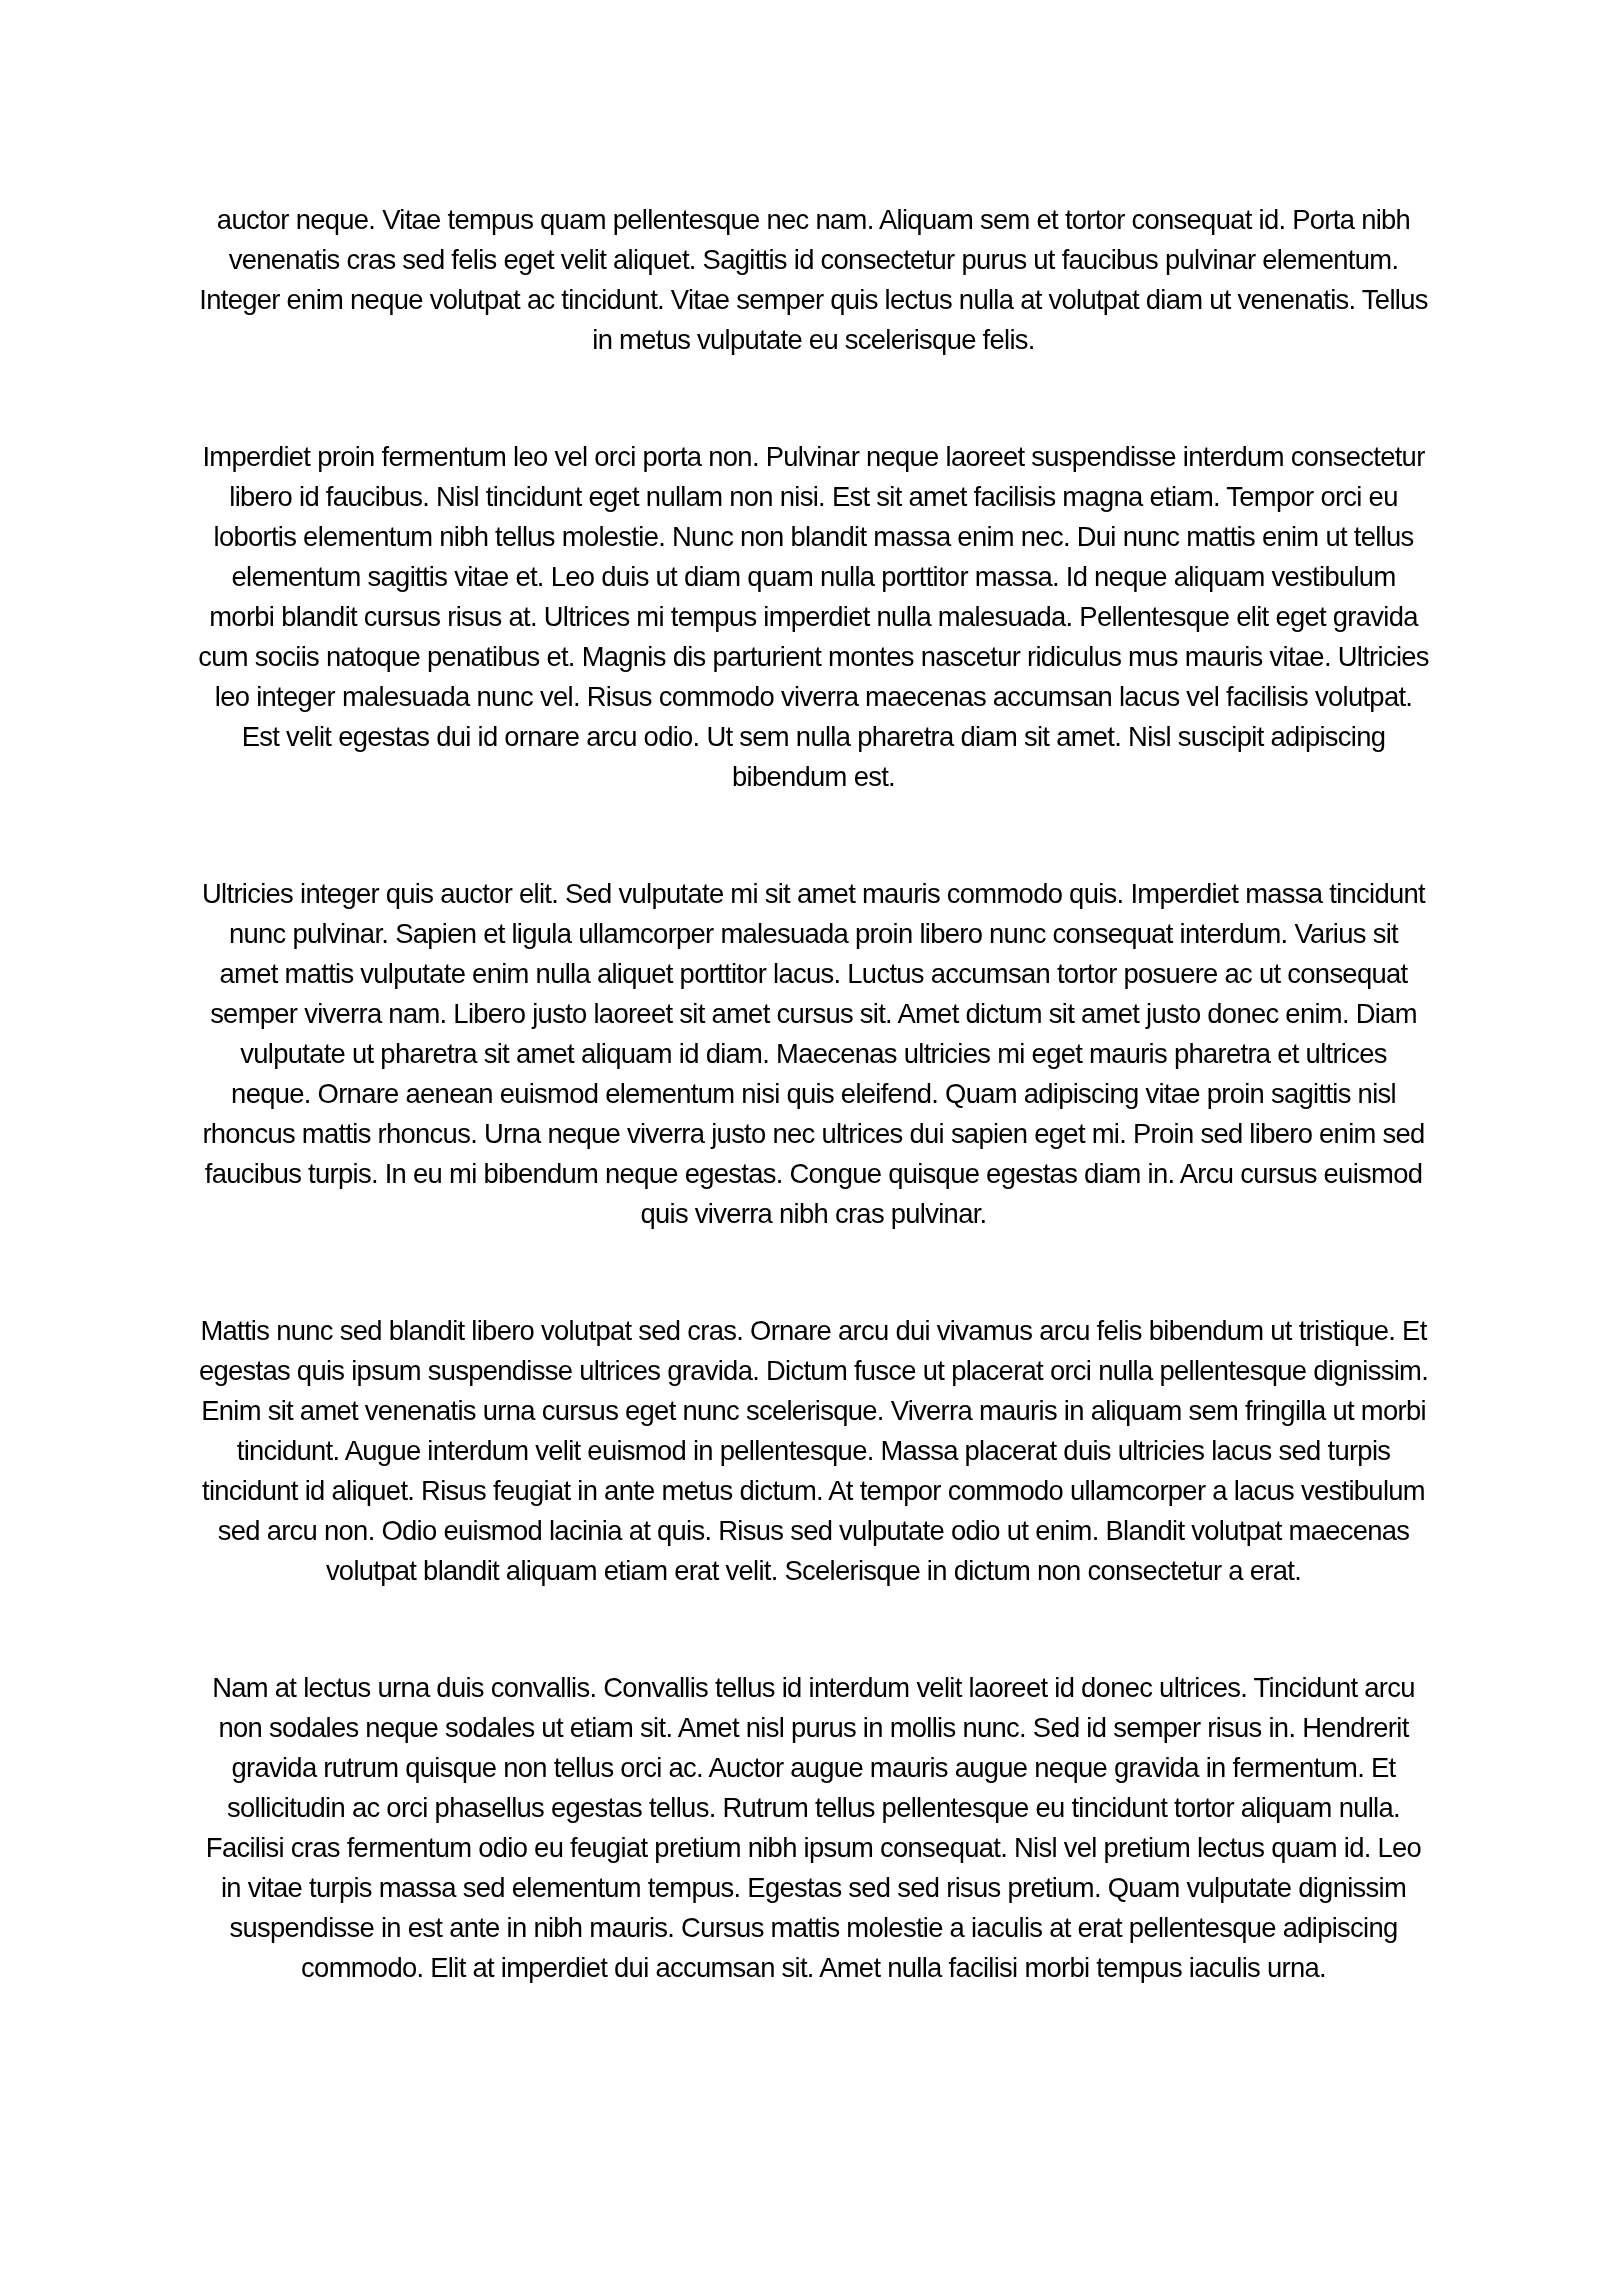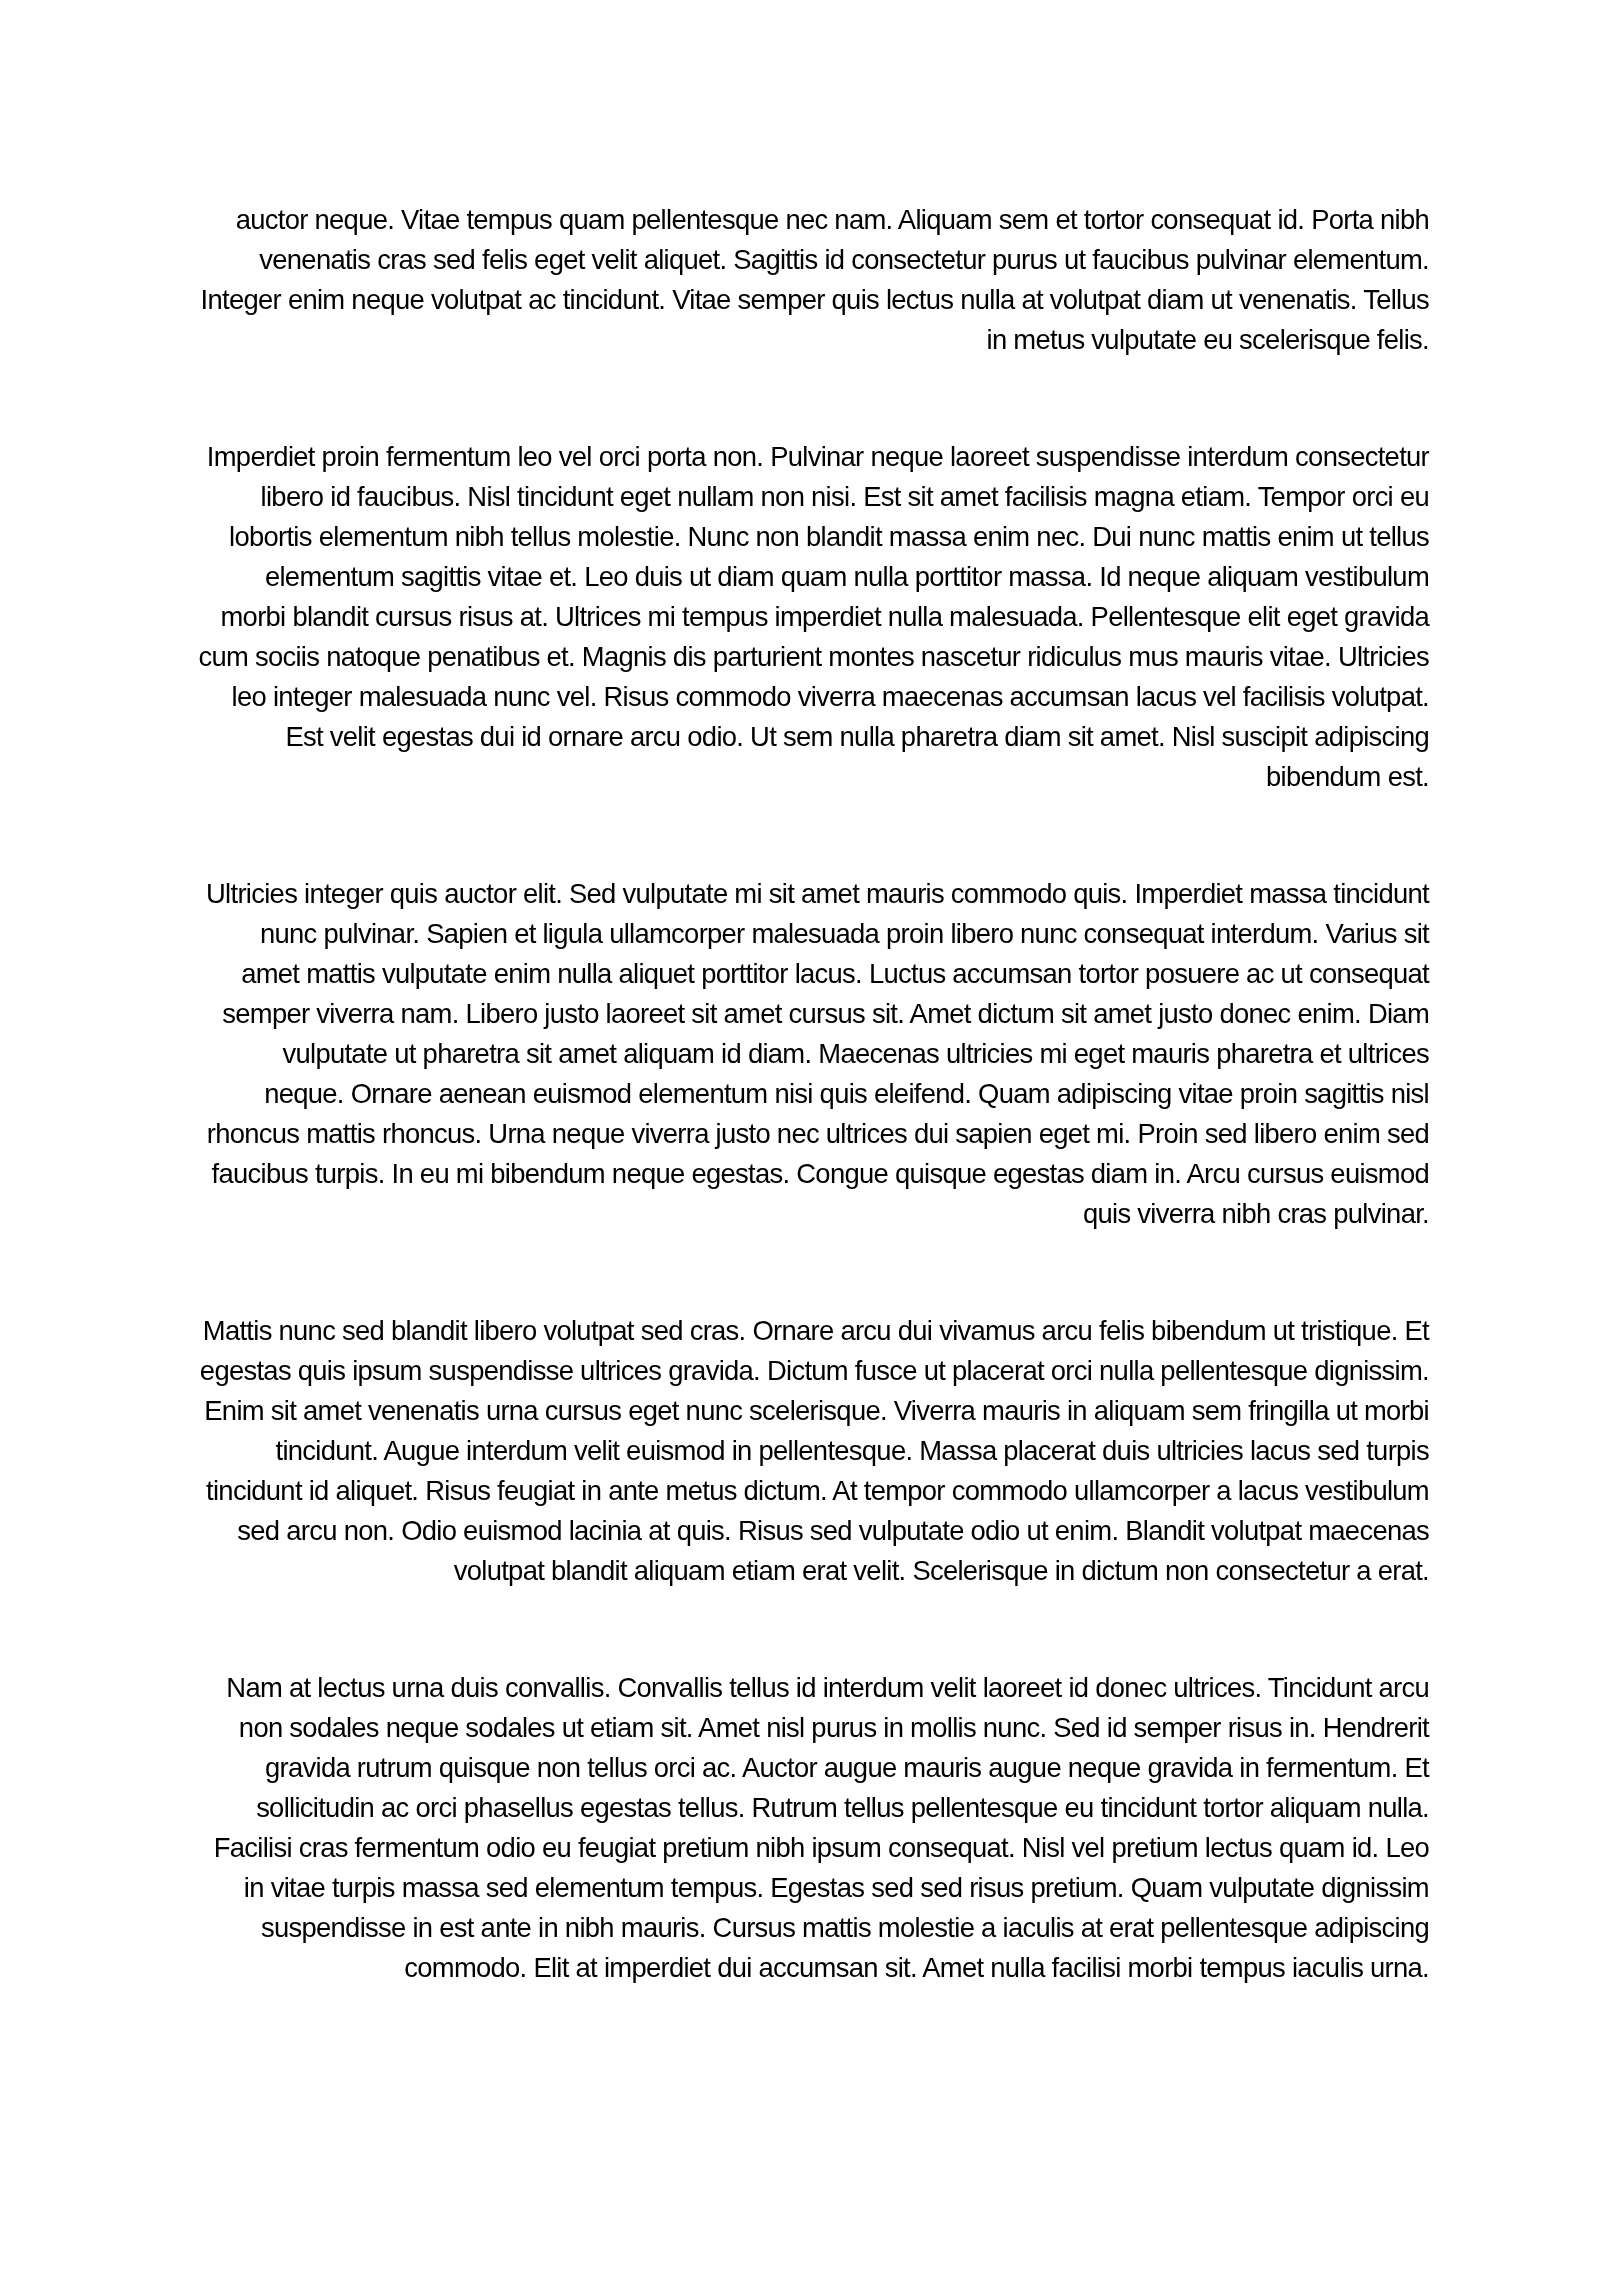--- a/index.html
+++ b/index.html
@@ -16,21 +16,21 @@
     box-sizing: border-box;
     padding: 200px 192px 0 198px;
     overflow: hidden;
   }
   .doc-body {
     font-family: "Liberation Sans", sans-serif;
     font-size: 27.4px;
     line-height: 40px;
     letter-spacing: -0.7px;
     color: var(--text-color, #000000);
-    text-align: right;
+    text-align: center;
   }
   .doc-body p.para {
     margin: 0 0 77px 0;
     padding: 0;
   }
 </style>
 </head>
 <body>
 
 <div class="page">

